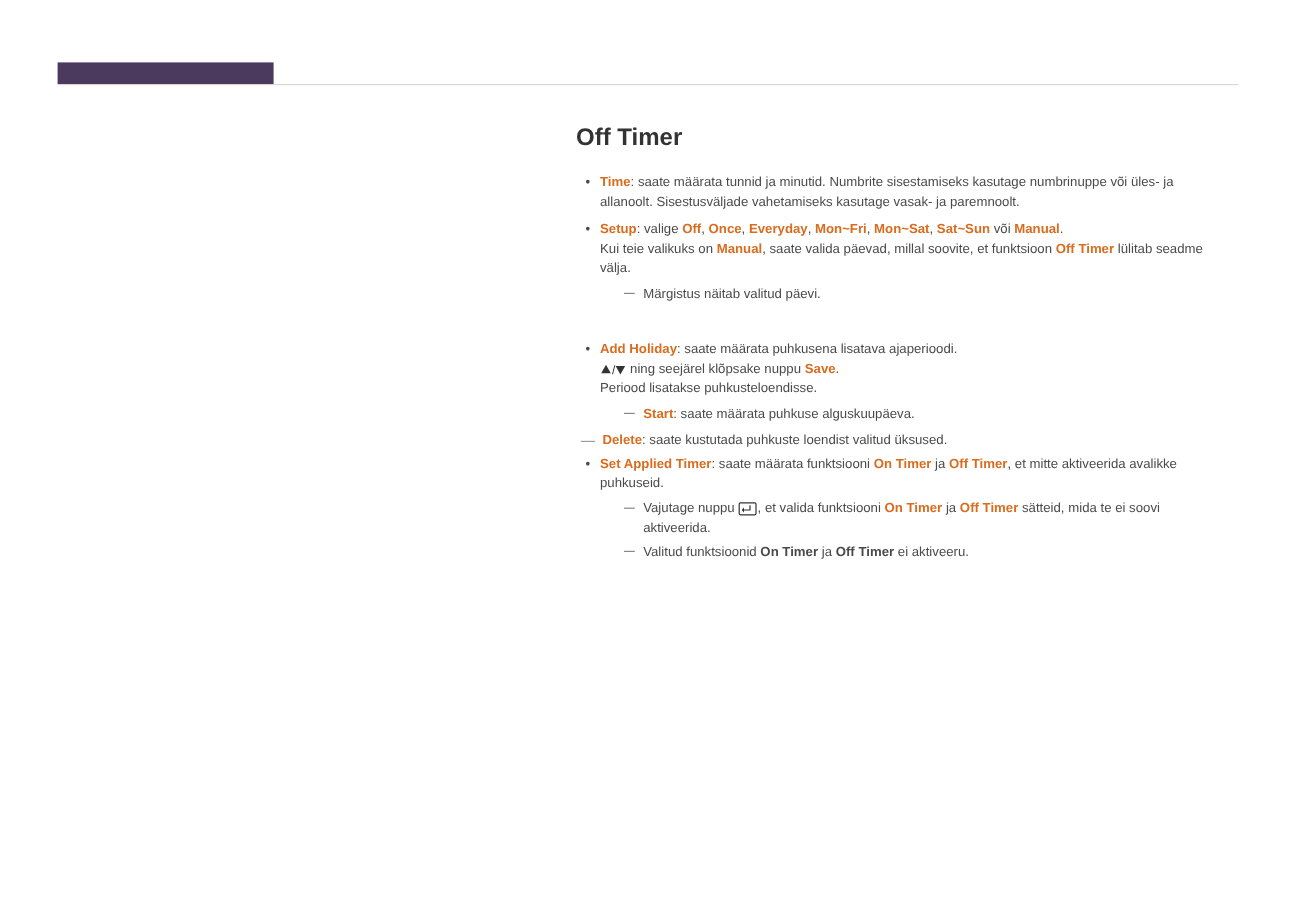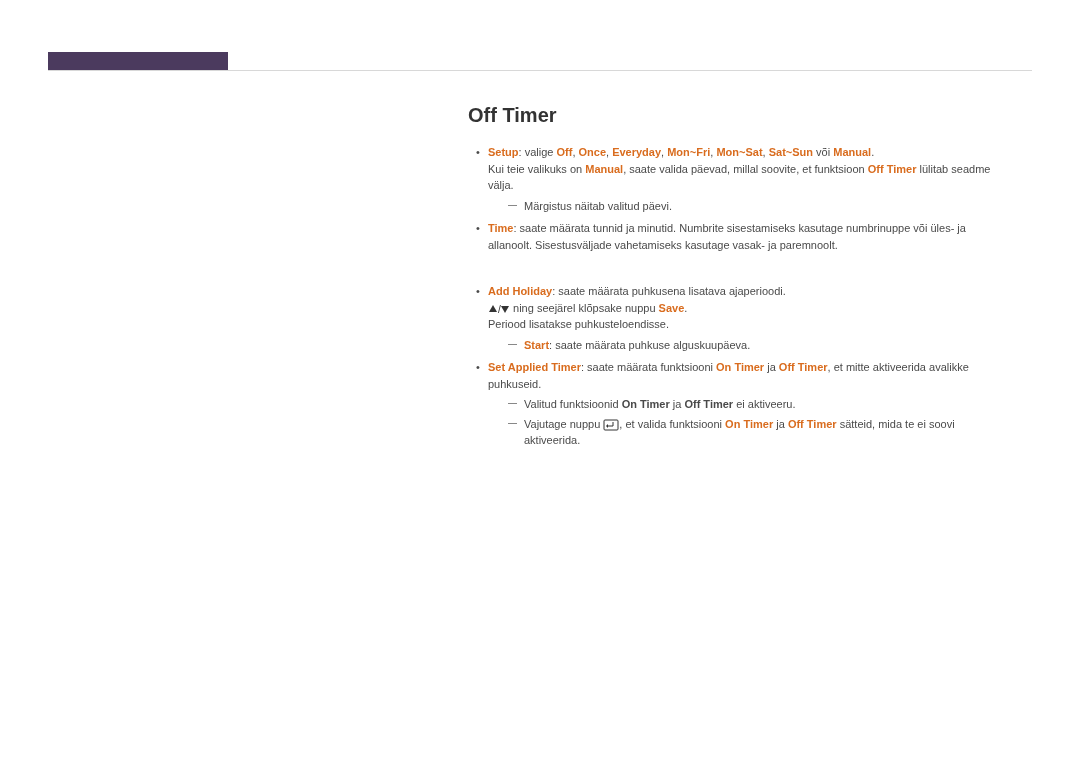--- a/index.html
+++ b/index.html
@@ -27,21 +27,21 @@
     position: absolute;
     top: 70px;
     left: 48px;
     right: 48px;
     height: 1px;
     background: #d8d8d8;
   }
   .content {
     position: absolute;
     top: 100px;
-    left: 468px;
+    left: 480px;
     right: 70px;
     font-size: 11px;
     line-height: 1.5;
   }
   h2 {
     font-size: 20px;
     font-weight: bold;
     color: #333;
     margin-bottom: 14px;
   }
@@ -127,29 +127,29 @@
 <div class="top-rule"></div>
 
 <div class="content">
 
   <div class="section">
     <h2>Off Timer</h2>
 
 
     <ul class="bullets">
       <li>
+        <span class="orange">Time</span><span>: saate määrata tunnid ja minutid. Numbrite sisestamiseks kasutage numbrinuppe või üles- ja allanoolt. Sisestusväljade vahetamiseks kasutage vasak- ja paremnoolt.</span>
+      </li>
+      <li>
         <span class="orange">Setup</span><span>: valige </span><span class="orange">Off</span>, <span class="orange">Once</span>, <span class="orange">Everyday</span>, <span class="orange">Mon~Fri</span>, <span class="orange">Mon~Sat</span>, <span class="orange">Sat~Sun</span><span> või </span><span class="orange">Manual</span><span>.</span>
         <br>
         <span>Kui teie valikuks on </span><span class="orange">Manual</span><span>, saate valida päevad, millal soovite, et funktsioon </span><span class="orange">Off Timer</span><span> lülitab seadme välja.</span>
         <ul class="dashes">
           <li>Märgistus näitab valitud päevi.</li>
         </ul>
-      </li>
-      <li>
-        <span class="orange">Time</span><span>: saate määrata tunnid ja minutid. Numbrite sisestamiseks kasutage numbrinuppe või üles- ja allanoolt. Sisestusväljade vahetamiseks kasutage vasak- ja paremnoolt.</span>
       </li>
     </ul>
   </div>
 
   <div class="section">
 
 
     <ul class="bullets">
       <li>
         <span class="orange">Add Holiday</span><span>: saate määrata puhkusena lisatava ajaperioodi.</span>
@@ -161,34 +161,35 @@
           </svg><span> ning seejärel klõpsake nuppu </span><span class="orange">Save</span><span>.</span>
         <br>
         <span>Periood lisatakse puhkusteloendisse.</span>
         <ul class="dashes">
           <li><span class="orange">Start</span><span>: saate määrata puhkuse alguskuupäeva.</span></li>
         </ul>
       </li>
     </ul>
 
     <ul class="double-dashes">
+      <li><span class="orange">Delete</span><span>: saate kustutada puhkuste loendist valitud üksused.</span></li>
     </ul>
 
     <ul class="bullets">
       <li>
         <span class="orange">Set Applied Timer</span><span>: saate määrata funktsiooni </span><span class="orange">On Timer</span><span> ja </span><span class="orange">Off Timer</span><span>, et mitte aktiveerida avalikke puhkuseid.</span>
         <ul class="dashes">
           <li>
-            <span>Valitud funktsioonid </span><span class="bold">On Timer</span><span> ja </span><span class="bold">Off Timer</span><span> ei aktiveeru.</span>
-          </li>
-          <li>
             <span>Vajutage nuppu </span><svg class="icon-input" width="16" height="12" viewBox="0 0 16 12">
                 <rect x="1" y="1" width="14" height="10" rx="1" fill="none" stroke="#333" stroke-width="1"></rect>
                 <polyline points="10,3 10,7 5,7" fill="none" stroke="#333" stroke-width="1"></polyline>
                 <polygon points="5,5 5,9 3,7" fill="#333"></polygon>
               </svg><span>, et valida funktsiooni </span><span class="orange">On Timer</span><span> ja </span><span class="orange">Off Timer</span><span> sätteid, mida te ei soovi aktiveerida.</span>
+          </li>
+          <li>
+            <span>Valitud funktsioonid </span><span class="bold">On Timer</span><span> ja </span><span class="bold">Off Timer</span><span> ei aktiveeru.</span>
           </li>
         </ul>
       </li>
     </ul>
   </div>
 
 </div>
 
 </body></html>

